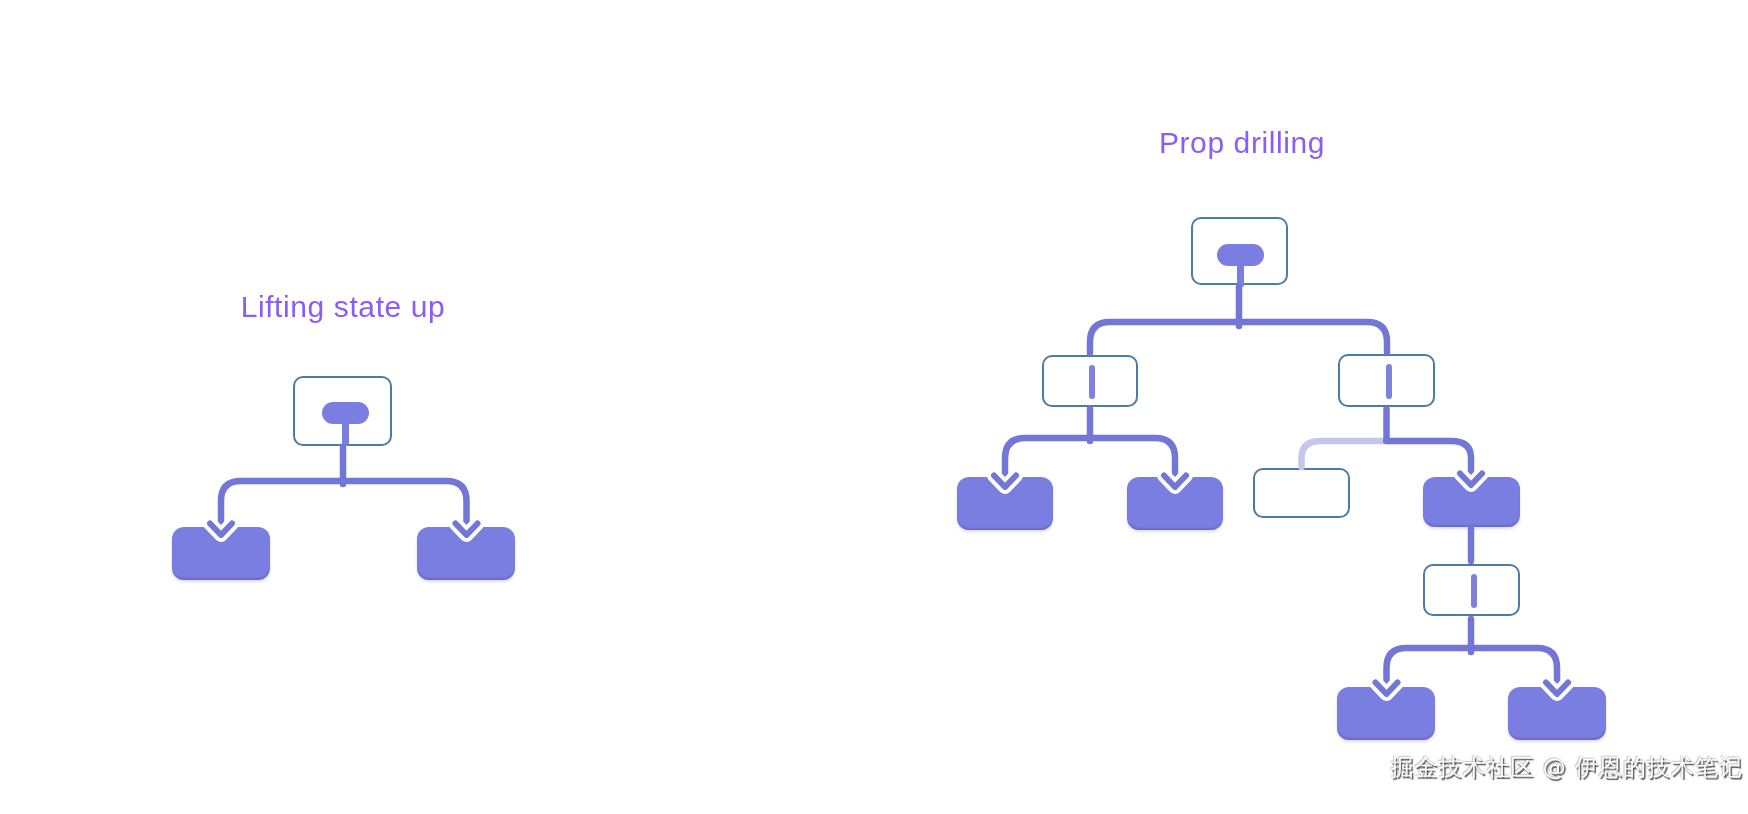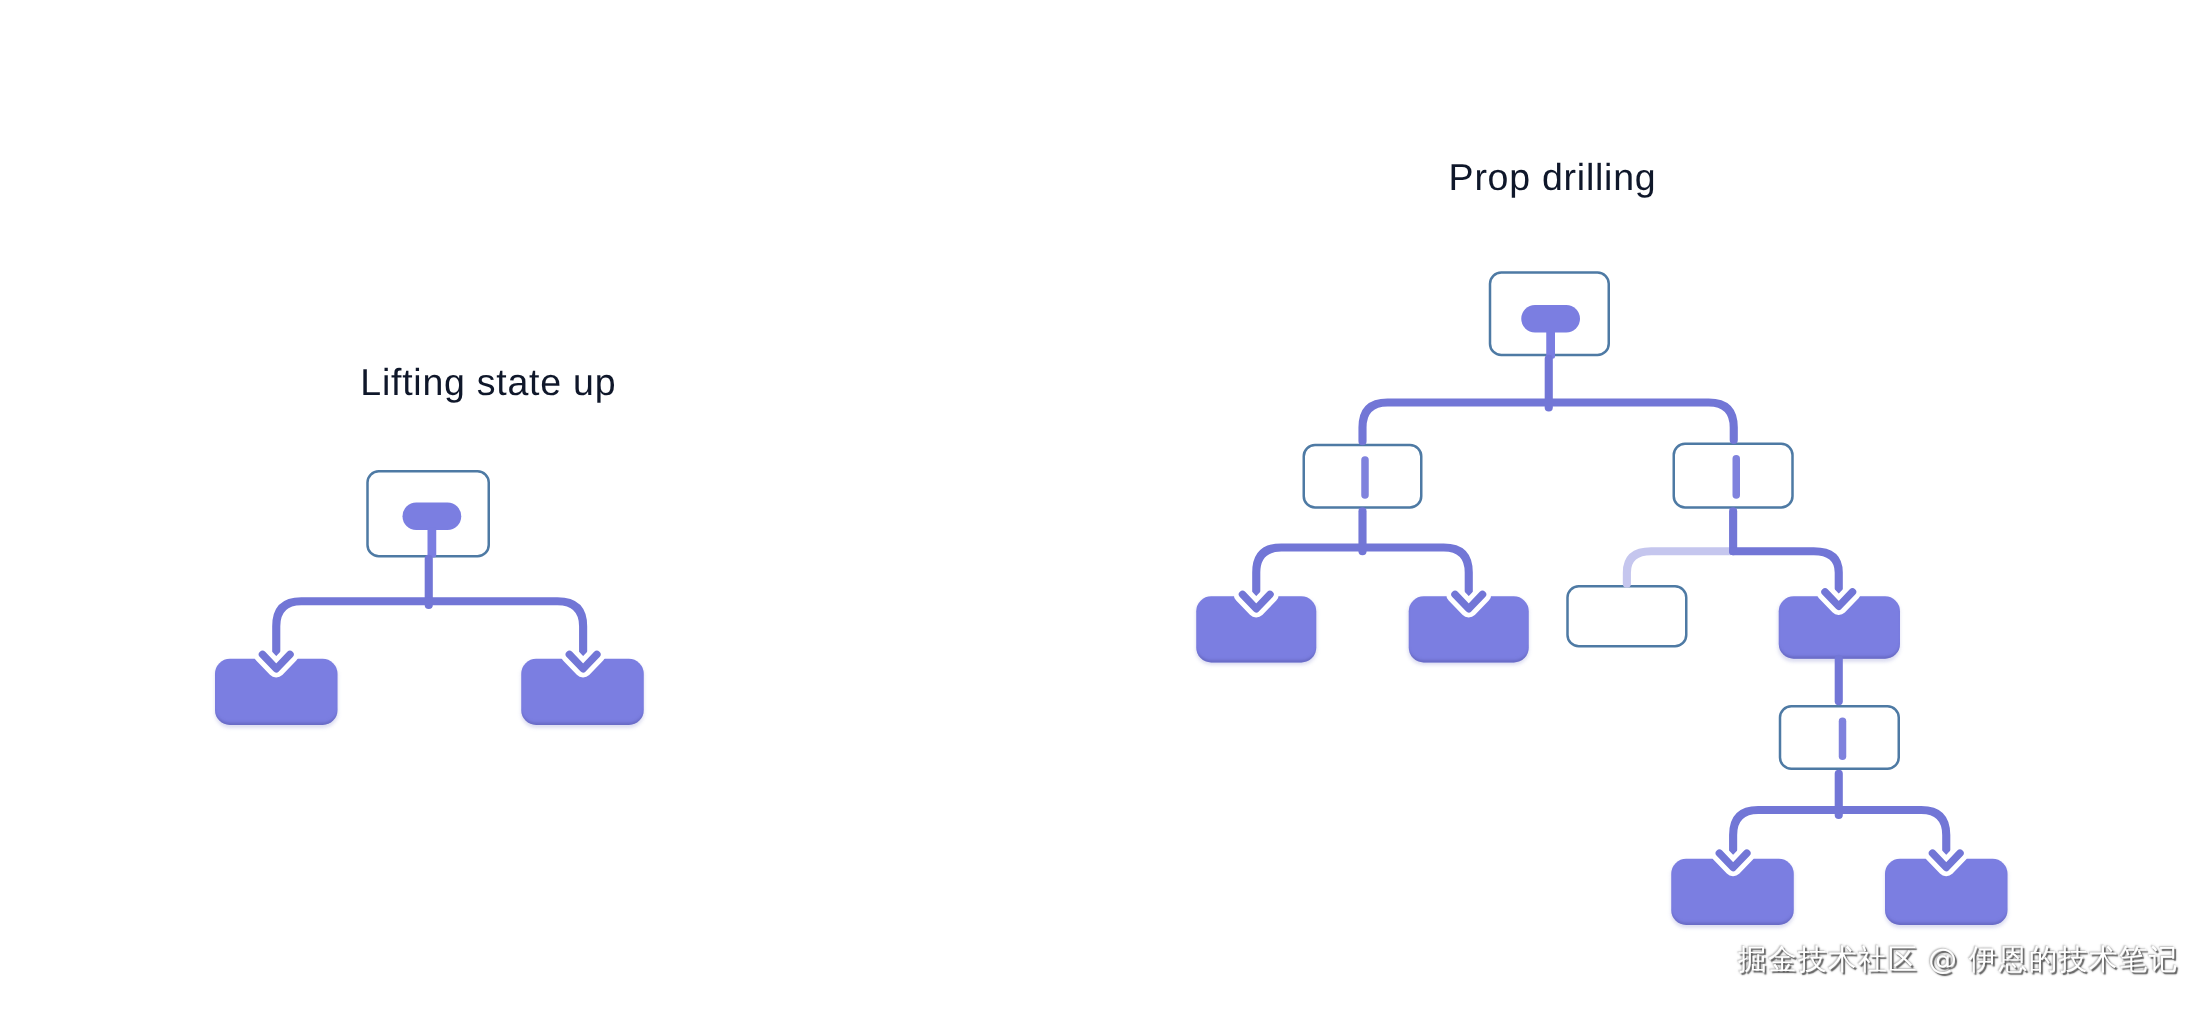--- a/index.html
+++ b/index.html
@@ -15,24 +15,24 @@
     background: #ffffff;
   }
   .diagram-title {
     position: absolute;
     z-index: 2;
     width: 300px;
     text-align: center;
     font-size: 30px;
     font-weight: 400;
     letter-spacing: 0.6px;
-    color: #0f172a;
+    color: #8b5cf6;
     margin: 0;
   }
-  #title-lifting { left: 193px; top: 290px; text-align: right; }
+  #title-lifting { left: 193px; top: 290px; }
   #title-drilling { left: 1092px; top: 126px; }
 
   .node {
     position: absolute;
     z-index: 1;
     box-sizing: border-box;
   }
   .node.outlined {
     background: #ffffff;
     border: 2px solid #4e7aa4;

